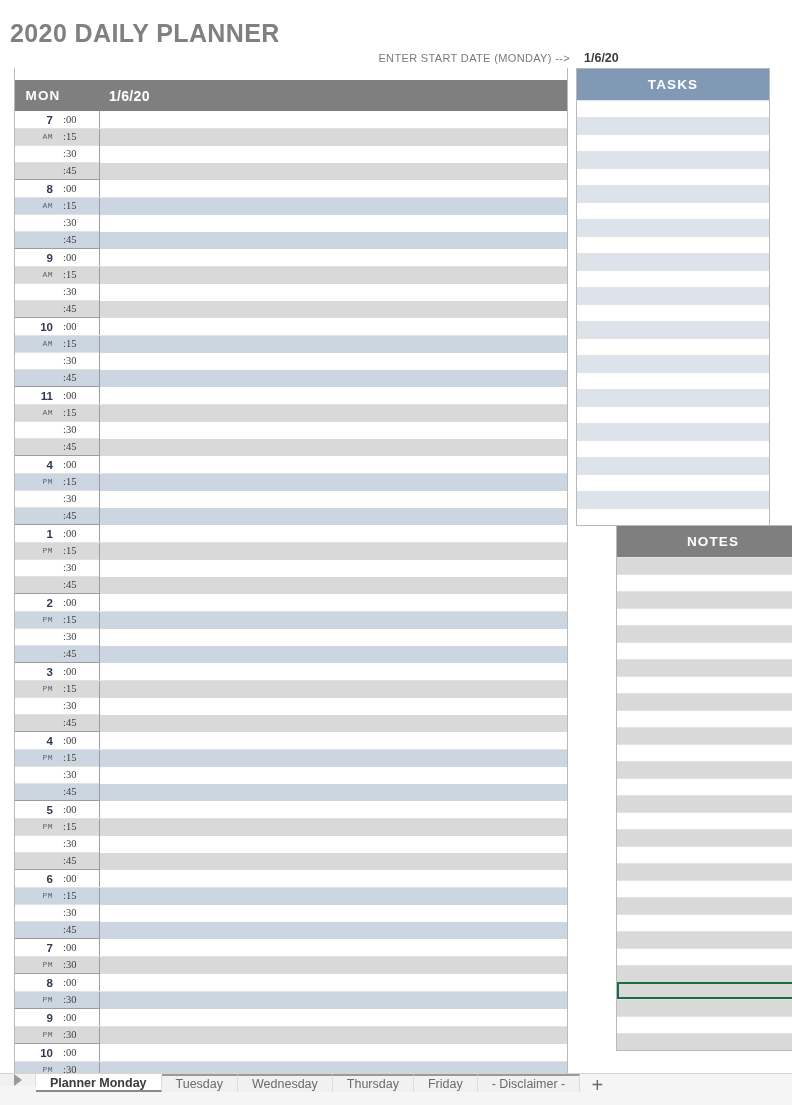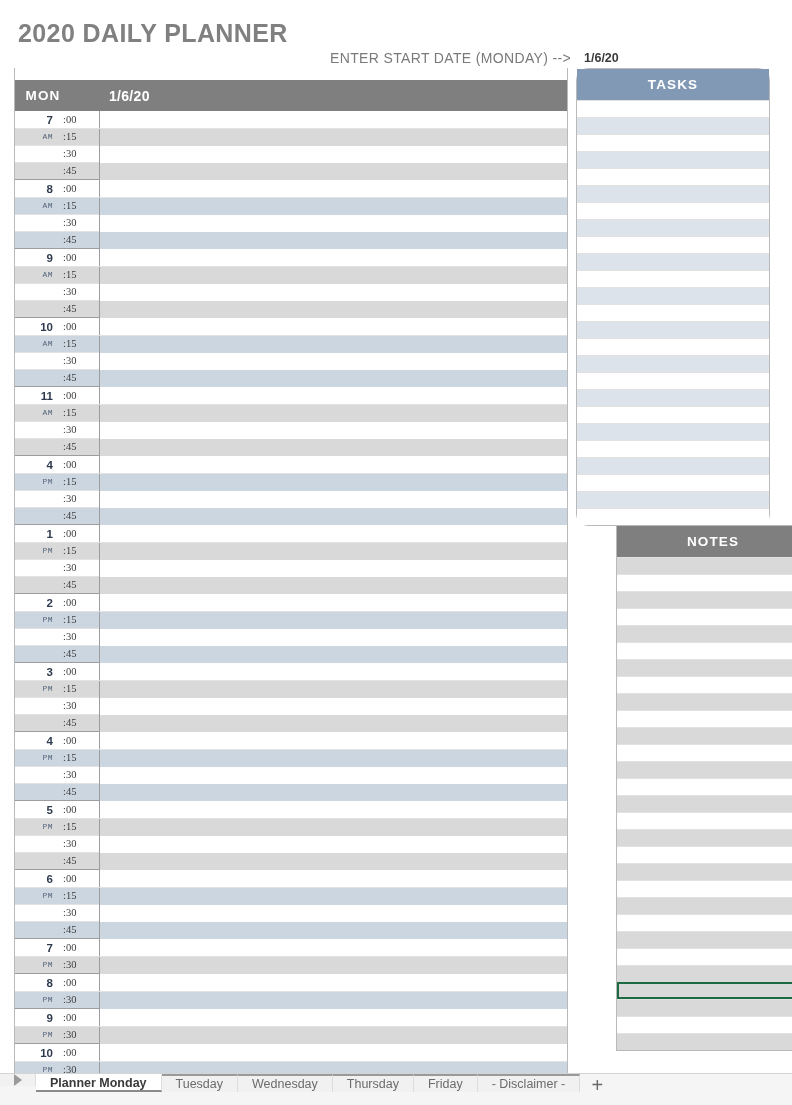--- a/index.html
+++ b/index.html
@@ -12,42 +12,42 @@
     position: relative;
     width: 792px;
     height: 1105px;
     background: #ffffff;
     overflow: hidden;
   }
 
   
   #title-bar {
     position: absolute;
-    left: 18px; top: 16px;
+    left: 10px; top: 16px;
     width: 560px; height: 34px;
   }
   #planner-title {
     font-size: 25px;
     font-weight: bold;
     color: #808080;
     letter-spacing: 0.4px;
     line-height: 34px;
     white-space: nowrap;
   }
 
   
   #startdate-row {
     position: absolute;
     left: 330px; top: 50px;
     width: 440px; height: 16px;
     display: flex;
     align-items: center;
   }
   #startdate-label {
-    font-size: 14px;
+    font-size: 11px;
     color: #7a7a7a;
     letter-spacing: 0.35px;
     white-space: nowrap;
     text-align: right;
     width: 240px;
   }
   #startdate-value {
     font-size: 12.5px;
     font-weight: bold;
     color: #3b3b3b;
@@ -157,21 +157,21 @@
   }
   .panel-header {
     height: 31px;
     line-height: 31px;
     text-align: center;
     color: #ffffff;
     font-size: 13.5px;
     font-weight: bold;
     letter-spacing: 1.1px;
   }
-  #tasks-panel { top: 68px; border-radius: 12px; }
+  #tasks-panel { top: 68px; }
   #tasks-panel .panel-header { background: #8199b4; }
   #notes-panel { top: 525px; margin-left: 40px; }
   #notes-panel .panel-header { background: #7f7f7f; }
 
   .panel-row {
     height: 17px;
     border-top: 1px solid #e2e2e2;
   }
   .panel-row.row-tint-blue  { background: #dce3ea; }
   .panel-row.row-tint-gray  { background: #d9d9d9; }

